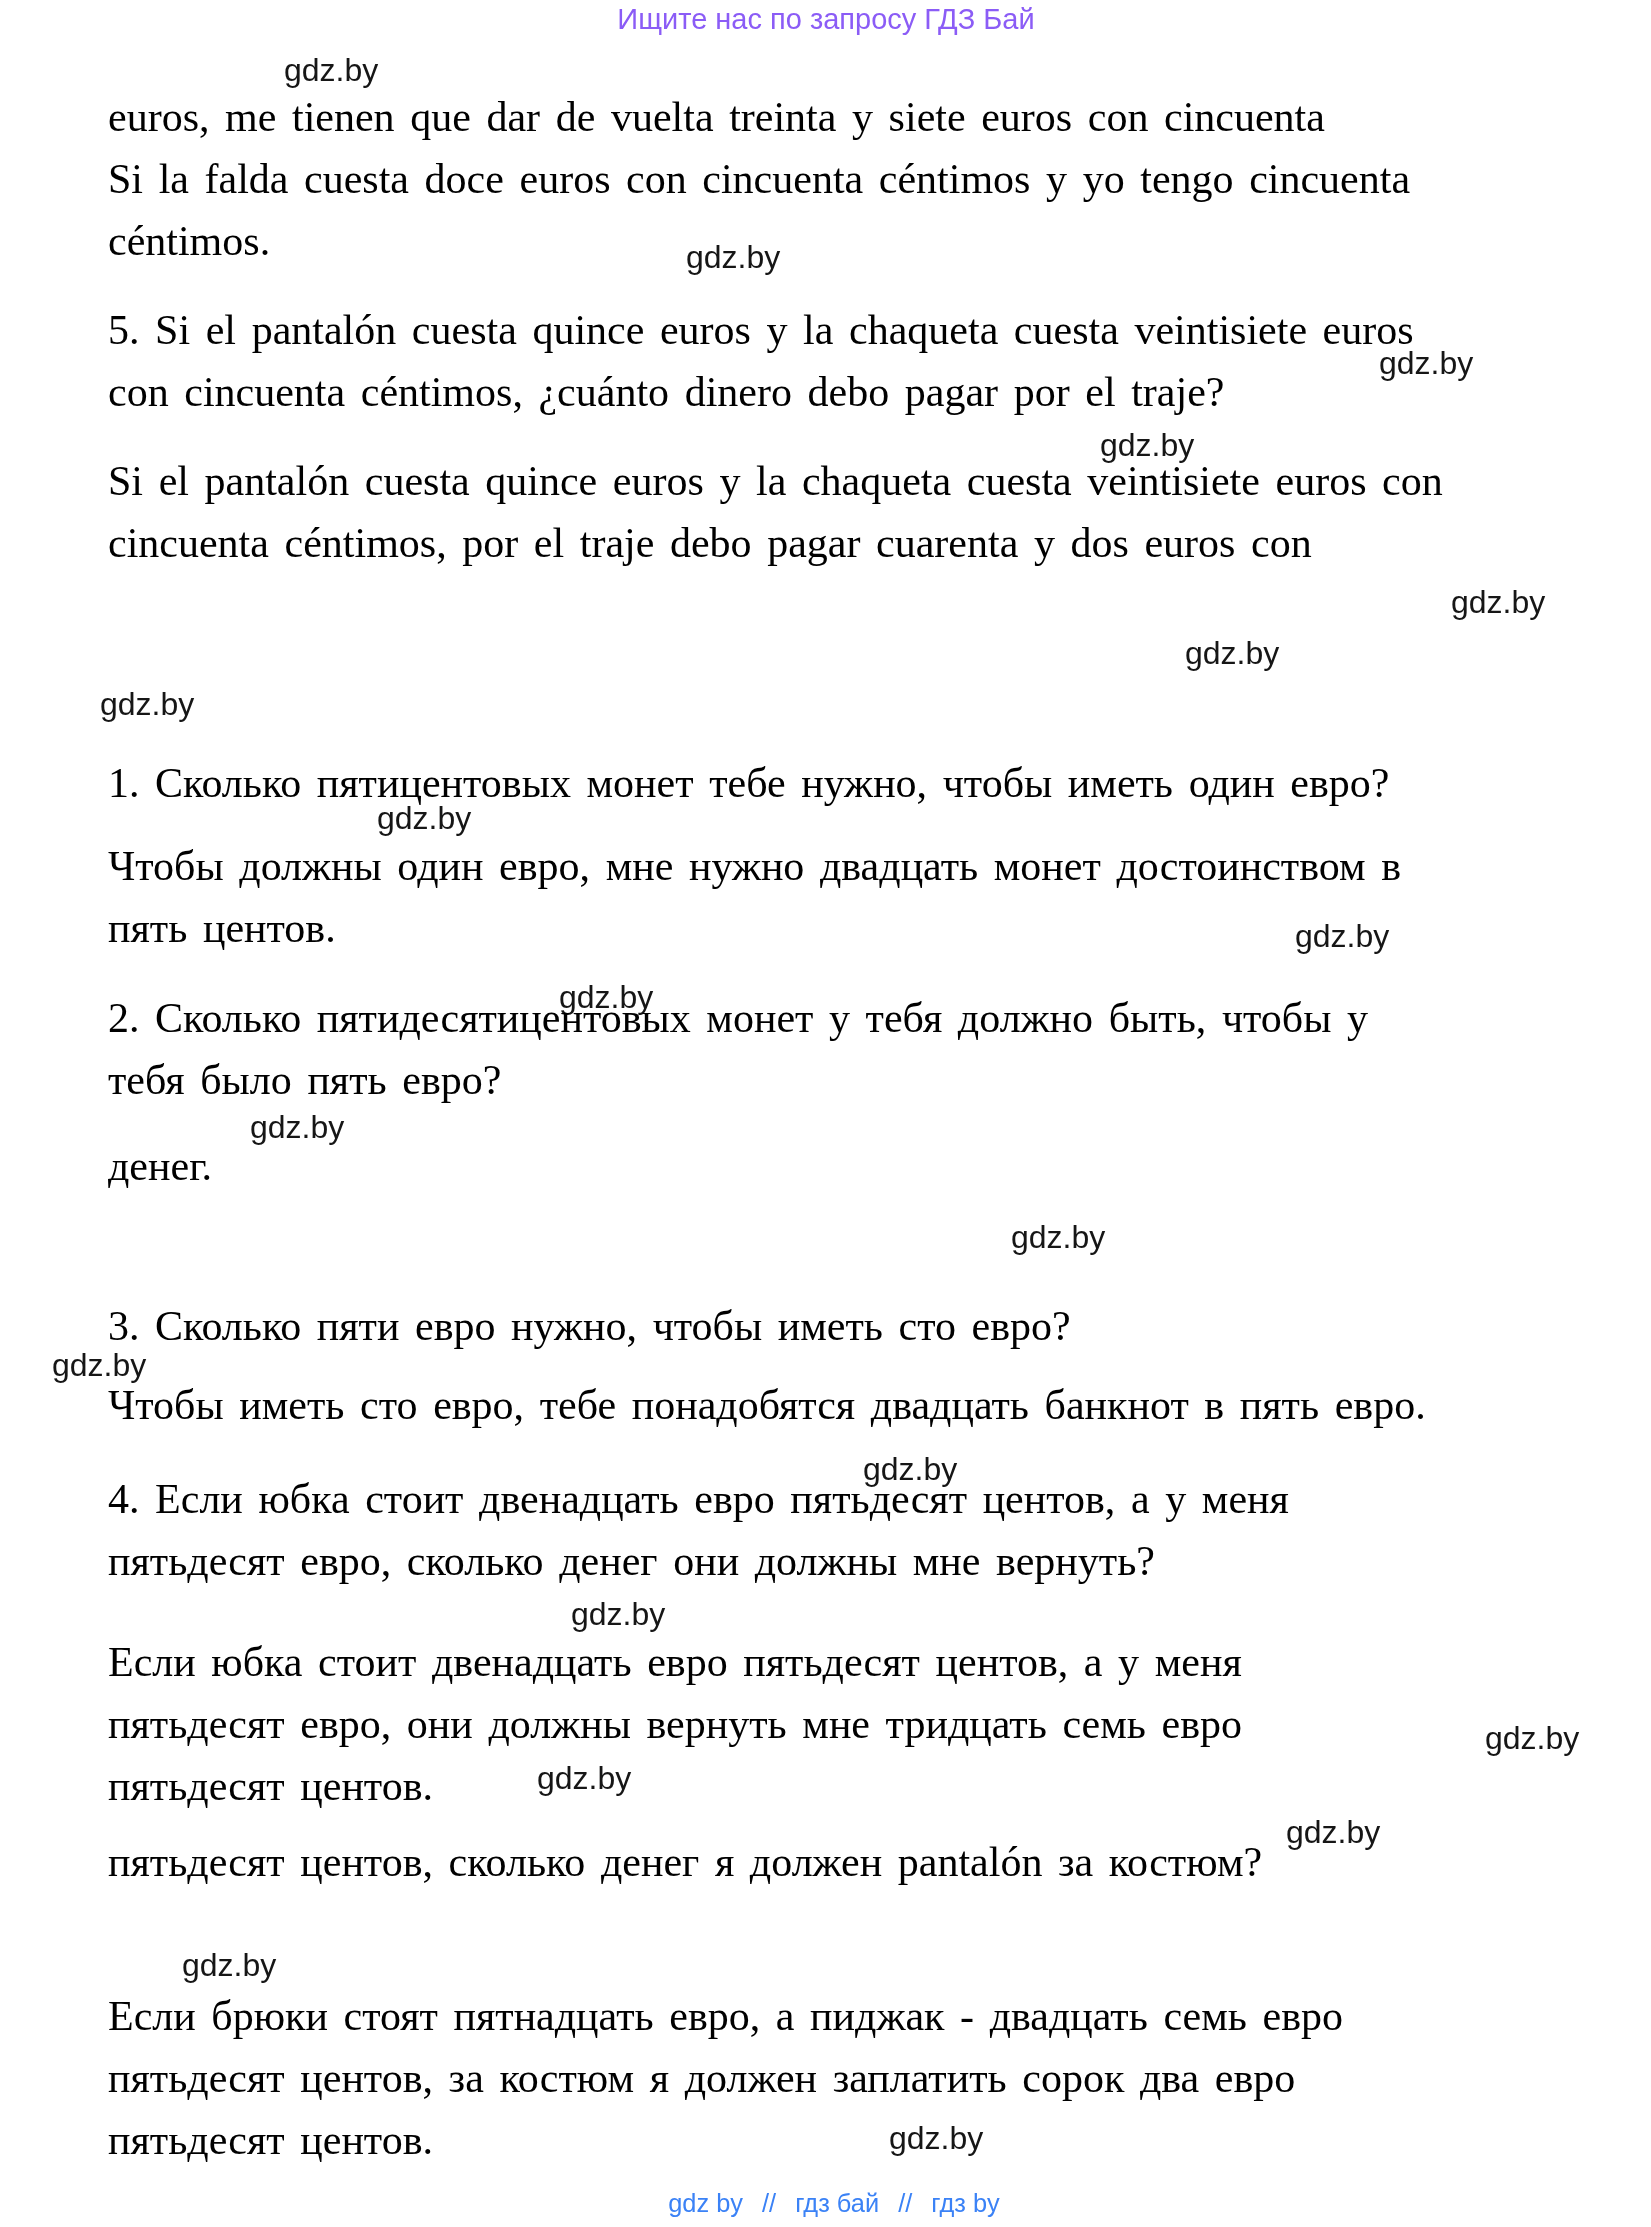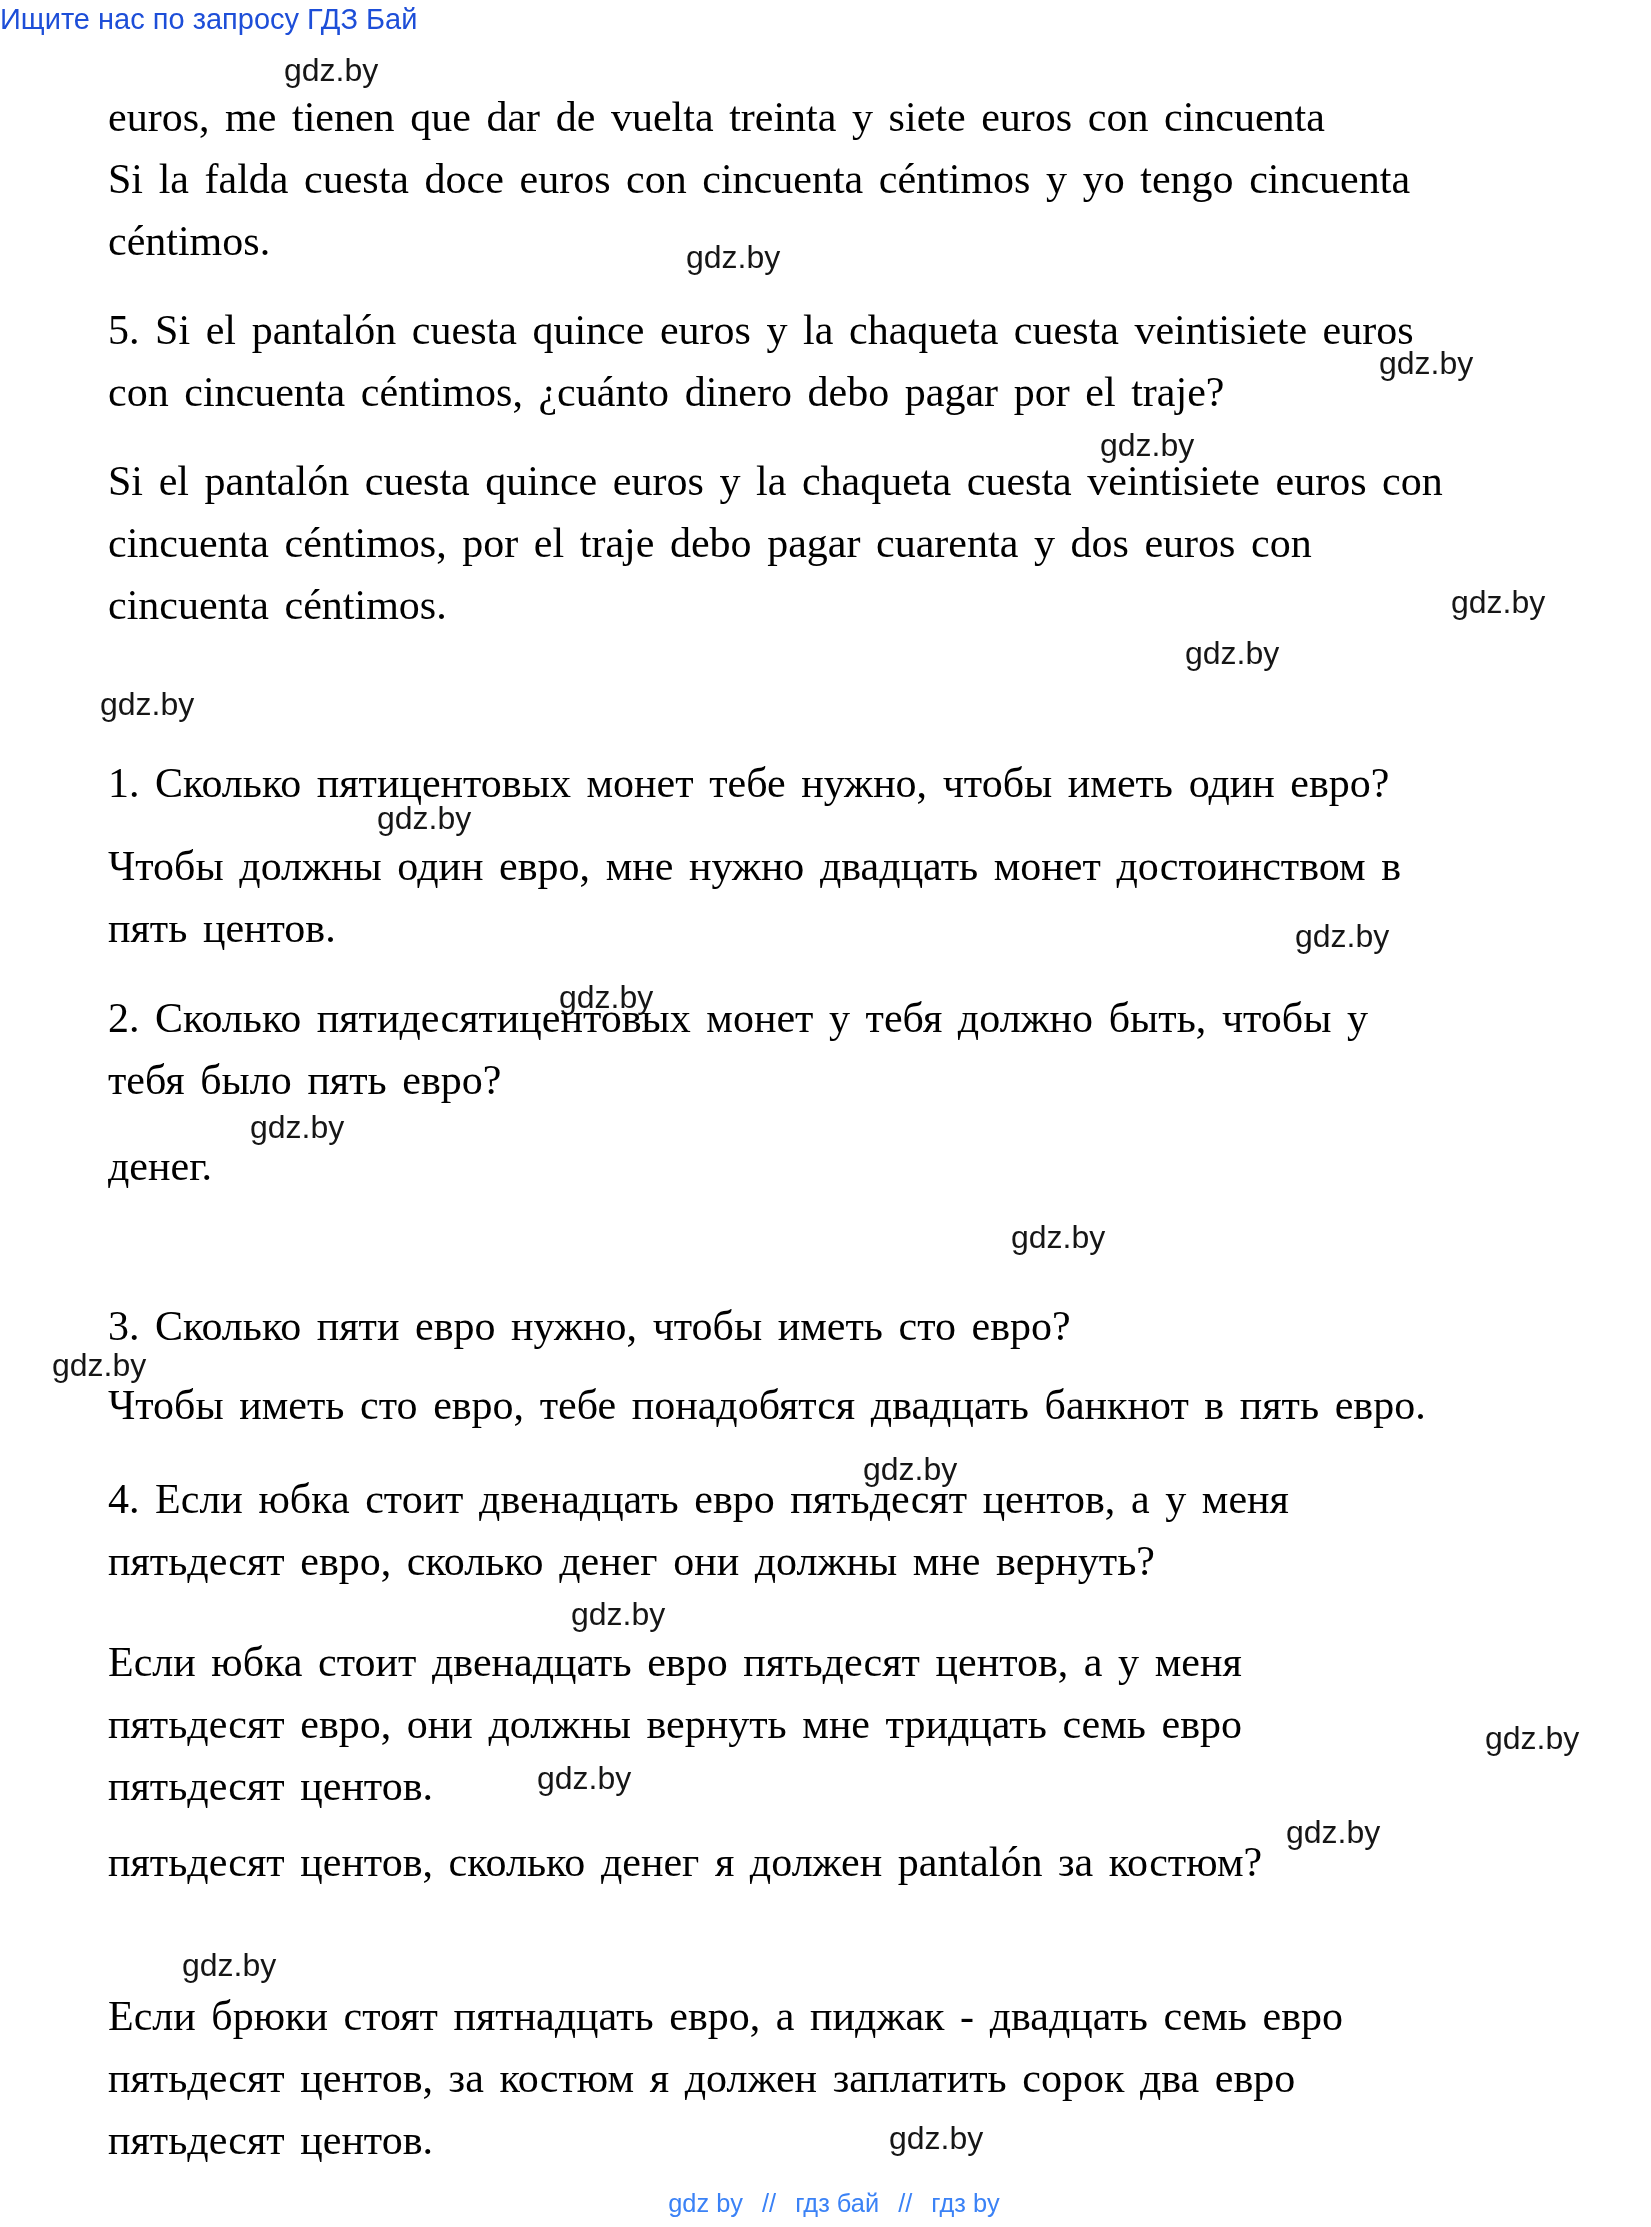--- a/index.html
+++ b/index.html
@@ -10,24 +10,24 @@
     background: #ffffff;
     overflow: hidden;
     font-family: "Liberation Serif", serif;
     color: #000000;
   }
   .promo-header {
     position: absolute;
     top: 3.4px;
     left: 0;
     width: 100%;
-    text-align: left;
+    text-align: center;
     font-family: "Liberation Sans", sans-serif;
     font-size: 29px;
-    color: #1d4ed8;
+    color: #8b5cf6;
     white-space: nowrap;
   }
   .wm {
     position: absolute;
     font-family: "Liberation Sans", sans-serif;
     font-size: 32px;
     color: #161616;
     white-space: nowrap;
   }
   .block {
@@ -88,21 +88,20 @@
   </div>
 
   <div class="block" style="top:299px">
     <span class="line">5. Si el pantalón cuesta quince euros y la chaqueta cuesta veintisiete euros</span>
     <span class="line">con cincuenta céntimos, ¿cuánto dinero debo pagar por el traje?</span>
   </div>
 
   <div class="block" style="top:450px">
     <span class="line">Si el pantalón cuesta quince euros y la chaqueta cuesta veintisiete euros con</span>
     <span class="line">cincuenta céntimos, por el traje debo pagar cuarenta y dos euros con</span>
-    <span class="line">cincuenta céntimos.</span>
   </div>
 
   <div class="block" style="top:752px">
     <span class="line">1. Сколько пятицентовых монет тебе нужно, чтобы иметь один евро?</span>
   </div>
 
   <div class="block" style="top:835px">
     <span class="line">Чтобы должны один евро, мне нужно двадцать монет достоинством в</span>
     <span class="line">пять центов.</span>
   </div>

